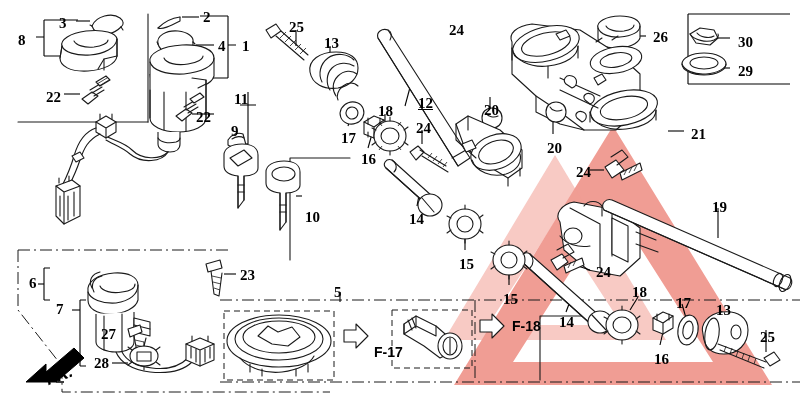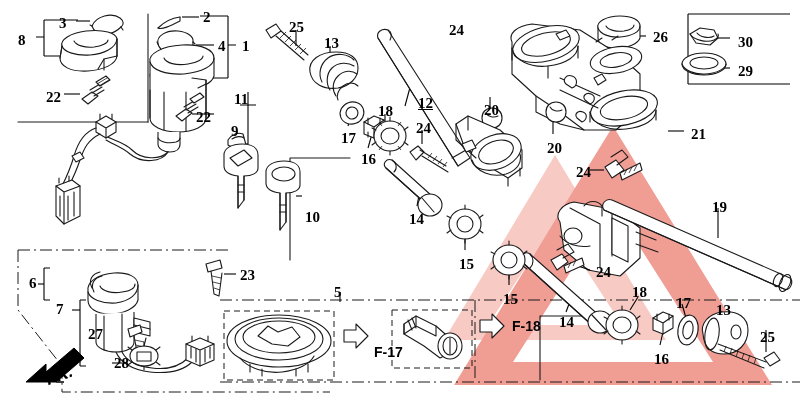--- a/index.html
+++ b/index.html
@@ -521,22 +521,22 @@
       <div class="num" style="left: 46px; top: 90px;">22</div>
       <div class="num" style="left: 203px; top: 10px;">2</div>
       <div class="num" style="left: 218px; top: 39px;">4</div>
       <div class="num" style="left: 242px; top: 39px;">1</div>
       <div class="num" style="left: 196px; top: 110px;">22</div>
       <div class="num" style="left: 234px; top: 92px;">11</div>
       <div class="num" style="left: 231px; top: 124px;">9</div>
       <div class="num" style="left: 305px; top: 210px;">10</div>
       <div class="num" style="left: 29px; top: 276px;">6</div>
       <div class="num" style="left: 56px; top: 302px;">7</div>
-      <div class="num" style="left: 88px; top: 327px;">27</div>
-      <div class="num" style="left: 94px; top: 356px; margin-left: 20px;">28</div>
+      <div class="num" style="left: 101px; top: 327px;">27</div>
+      <div class="num" style="left: 94px; top: 356px;">28</div>
       <div class="num" style="left: 240px; top: 268px;">23</div>
       <div class="num" style="left: 334px; top: 285px;">5</div>
       <div class="num" style="left: 289px; top: 20px;">25</div>
       <div class="num" style="left: 324px; top: 36px;">13</div>
       <div class="num" style="left: 341px; top: 131px;">17</div>
       <div class="num" style="left: 361px; top: 152px;">16</div>
       <div class="num" style="left: 378px; top: 104px;">18</div>
       <div class="num" style="left: 418px; top: 96px; text-decoration: underline;">12</div>
       <div class="num" style="left: 416px; top: 121px;">24</div>
       <div class="num" style="left: 409px; top: 212px;">14</div>

